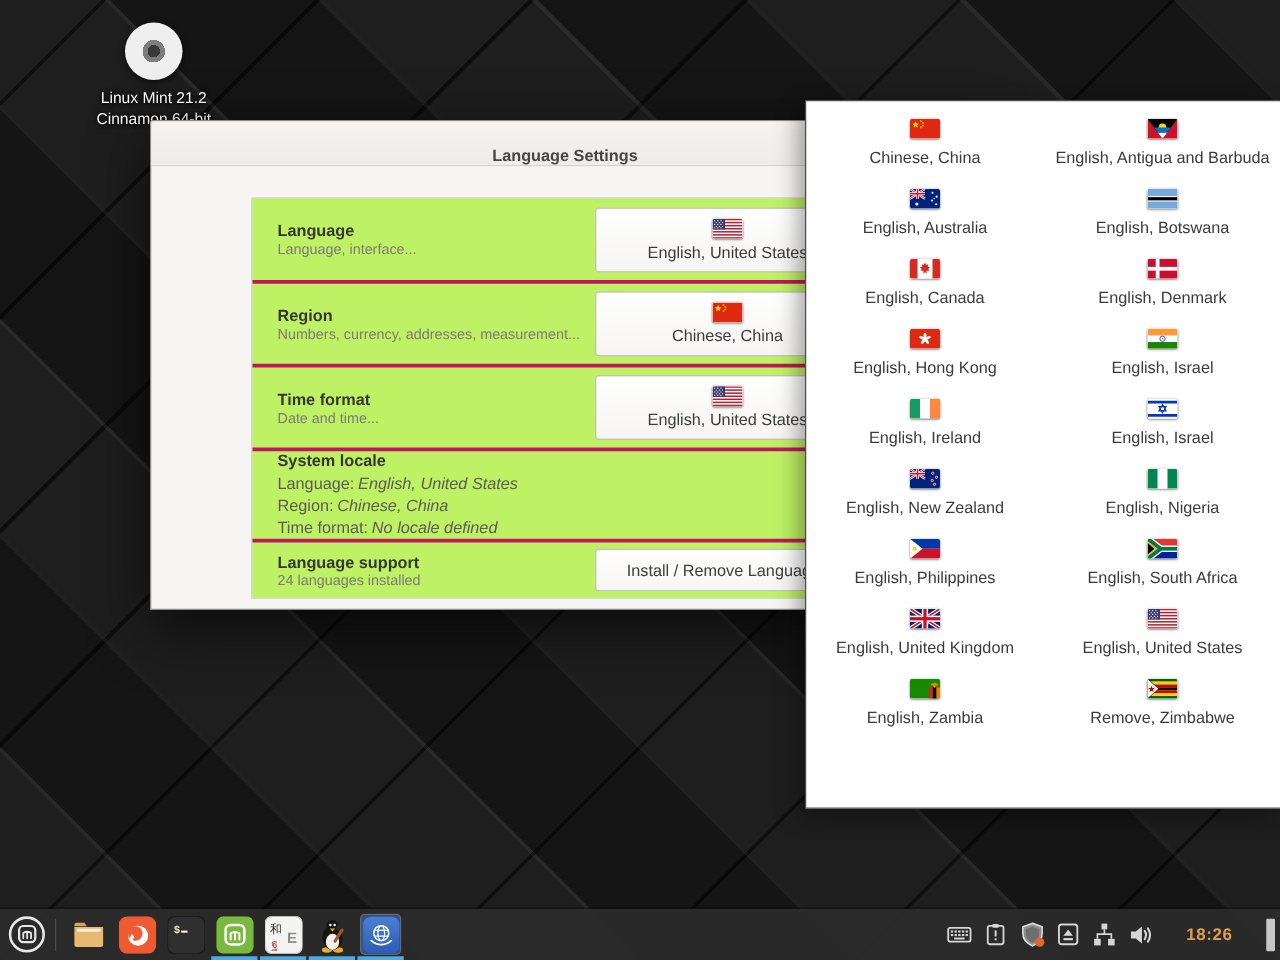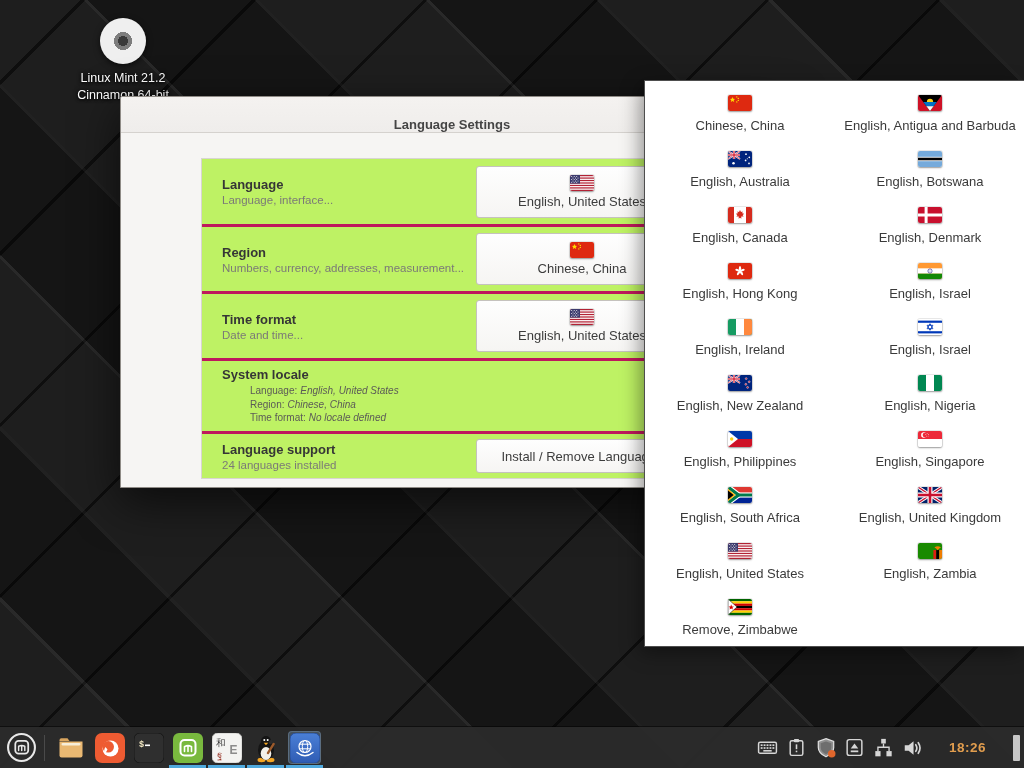--- a/index.html
+++ b/index.html
@@ -34,21 +34,21 @@
 
   .settings-list { position:absolute; left:80px; top:61px; width:504px;
     background:#bef264; border:1px solid #d8d5d1; }
   .srow { display:flex; align-items:center; padding:0 16px 0 20px; }
   .srow + .srow { border-top:3px solid #be185d; }
   .srow-0 { height:65px; } .srow-1 { height:67px; } .srow-2 { height:67px; }
   .srow-3 { height:73px; } .srow-4 { height:47px; }
   .srow-left { flex:1; min-width:0; }
   .srow-title { font-size:13px; font-weight:bold; color:#363636; margin-bottom:2px; }
   .srow-sub { font-size:11.5px; color:#7b7a77; }
-  .sdetail { font-size:10px; color:#5b5a57; line-height:1.35;margin-left:28px; }
+  .sdetail { font-size:13px; color:#5b5a57; line-height:1.35; }
   .sdetail .val { font-style:italic; margin-left:3px; }
 
   .sbtn { width:212px; border:1px solid #c5c2be; border-radius:3px; cursor:pointer;
     background:linear-gradient(#fefefe,#f6f5f3); color:#3c3c3c; font-family:inherit; font-size:13px;
     display:flex; flex-direction:column; align-items:center; justify-content:center; gap:3px; }
   .sbtn-tall { height:52px; }
   .sbtn-short { height:34px; }
 
   .flag { display:inline-block; width:24px; height:16px; border-radius:2px; overflow:hidden;
     box-shadow:0 1px 2px rgba(0,0,0,.35), 0 0 0 1px rgba(0,0,0,.08); flex:0 0 auto; }
@@ -397,38 +397,20 @@
               <path d="M0,0 L10,8 L0,16 Z" fill="#fff"></path>
               <circle cx="3.7" cy="8" r="1.7" fill="#fcd116"></circle>
             </svg>
           </span>
           <span class="lp-label">English, Philippines</span>
         </div>
         <div class="lp-item">
           <span class="flag">
             <svg viewBox="0 0 24 16">
               <rect width="24" height="16" fill="#fff"></rect>
-              <rect width="24" height="8" fill="#ed2939"></rect>
-              <circle cx="5.8" cy="4" r="2.7" fill="#fff"></circle>
-              <circle cx="6.9" cy="4" r="2.3" fill="#ed2939"></circle>
-              <g fill="#fff">
-                <circle cx="9.2" cy="2.4" r=".42"></circle>
-                <circle cx="10.6" cy="3.5" r=".42"></circle>
-                <circle cx="10.1" cy="5.1" r=".42"></circle>
-                <circle cx="8.3" cy="5.1" r=".42"></circle>
-                <circle cx="7.8" cy="3.5" r=".42"></circle>
-              </g>
-            </svg>
-          </span>
-          <span class="lp-label">English, Singapore</span>
-        </div>
-        <div class="lp-item">
-          <span class="flag">
-            <svg viewBox="0 0 24 16">
-              <rect width="24" height="16" fill="#fff"></rect>
               <rect width="24" height="6.2" fill="#de3831"></rect>
               <rect y="9.8" width="24" height="6.2" fill="#002395"></rect>
               <path d="M0,0 L10.5,8 L0,16" fill="none" stroke="#fff" stroke-width="5.4"></path>
               <rect y="5.4" width="24" height="5.2" fill="#fff"></rect>
               <path d="M0,0 L10.5,8 L0,16" fill="none" stroke="#007a4d" stroke-width="3.2"></path>
               <rect x="8.8" y="6.5" width="15.2" height="3" fill="#007a4d"></rect>
               <path d="M0,1.8 L7.6,8 L0,14.2 Z" fill="#fcb514"></path>
               <path d="M0,3.4 L5.6,8 L0,12.6 Z" fill="#000"></path>
             </svg>
           </span>

